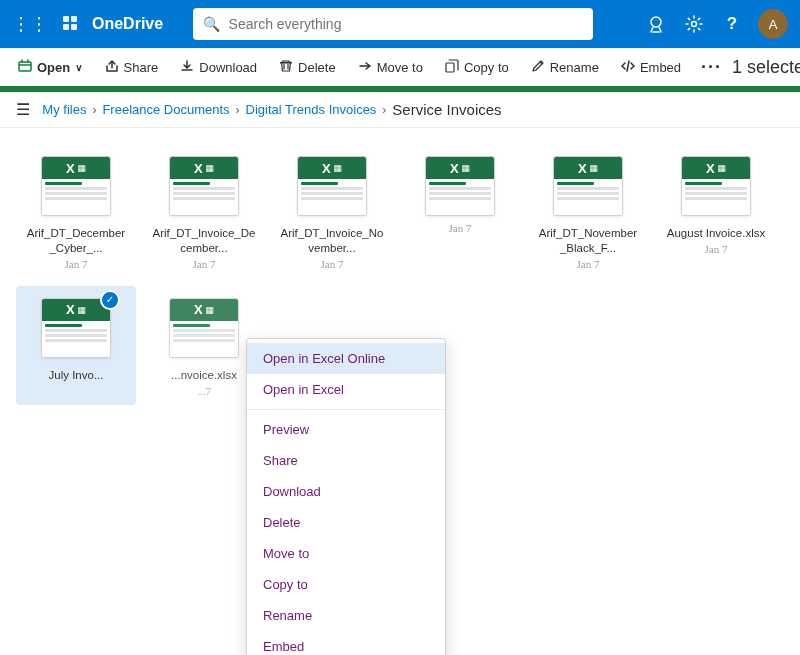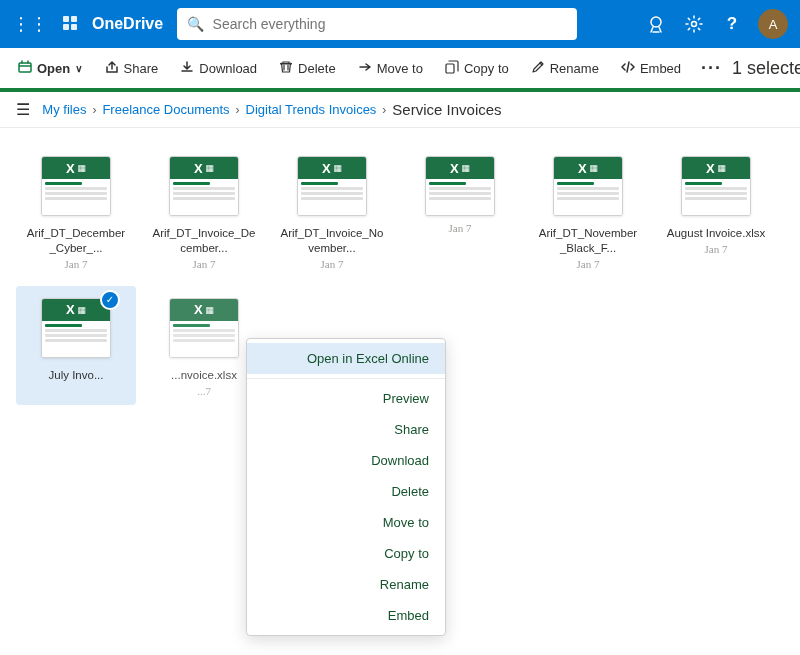--- a/index.html
+++ b/index.html
@@ -24,21 +24,21 @@
     .waffle-icon {
       color: white;
       font-size: 18px;
       cursor: pointer;
       margin-right: 4px;
     }
     .onedrive-logo {
       color: white;
       font-weight: 600;
       font-size: 16px;
-      margin-right: 4px;
+      margin-right: 20px;
     }
     .search-box {
       flex: 1;
       max-width: 400px;
       height: 32px;
       background: white;
       border-radius: 4px;
       display: flex;
       align-items: center;
       padding: 0 10px;
@@ -81,21 +81,21 @@
       cursor: pointer;
     }
 
     
     .commandbar {
       background: white;
       height: 44px;
       display: flex;
       align-items: center;
       padding: 0 8px;
-      border-bottom: 4px solid #15803d;
+      border-bottom: 6px solid #15803d;
       gap: 2px;
     }
     .cmd-btn {
       display: flex;
       align-items: center;
       gap: 5px;
       padding: 6px 10px;
       border: none;
       background: transparent;
       cursor: pointer;
@@ -289,25 +289,24 @@
       background: white;
       border: 1px solid #d0d0d0;
       border-radius: 4px;
       box-shadow: 0 4px 16px rgba(0,0,0,0.15);
       z-index: 100;
       padding: 4px 0;
     }
     .ctx-item {
       padding: 8px 16px;
       font-size: 13px;
-      color: #14532d;
-      cursor: pointer;
-      display: flex;
-      align-items: center;
-      justify-content: flex-end;
+      color: #701a75;
+      cursor: pointer;
+      display: flex;
+      align-items: center;
     }
     .ctx-item.highlighted { background: #deecf9; }
     .ctx-separator {
       height: 1px;
       background: #edebe9;
       margin: 4px 0;
     }
   </style>
 </head>
 <body>
@@ -618,20 +617,23 @@
       <span class="file-name">...nvoice.xlsx</span>
       <span class="file-date">...7</span>
     </div>
 
   </div>
 
   <div class="context-menu">
     <div class="ctx-item highlighted">
       <span>Open in Excel Online</span>
     </div>
+    <div class="ctx-item">
+      <span>Open in Excel</span>
+    </div>
     <div class="ctx-separator"></div>
     <div class="ctx-item">
       <span>Preview</span>
     </div>
     <div class="ctx-item">
       <span>Share</span>
     </div>
     <div class="ctx-item">
       <span>Download</span>
     </div>

